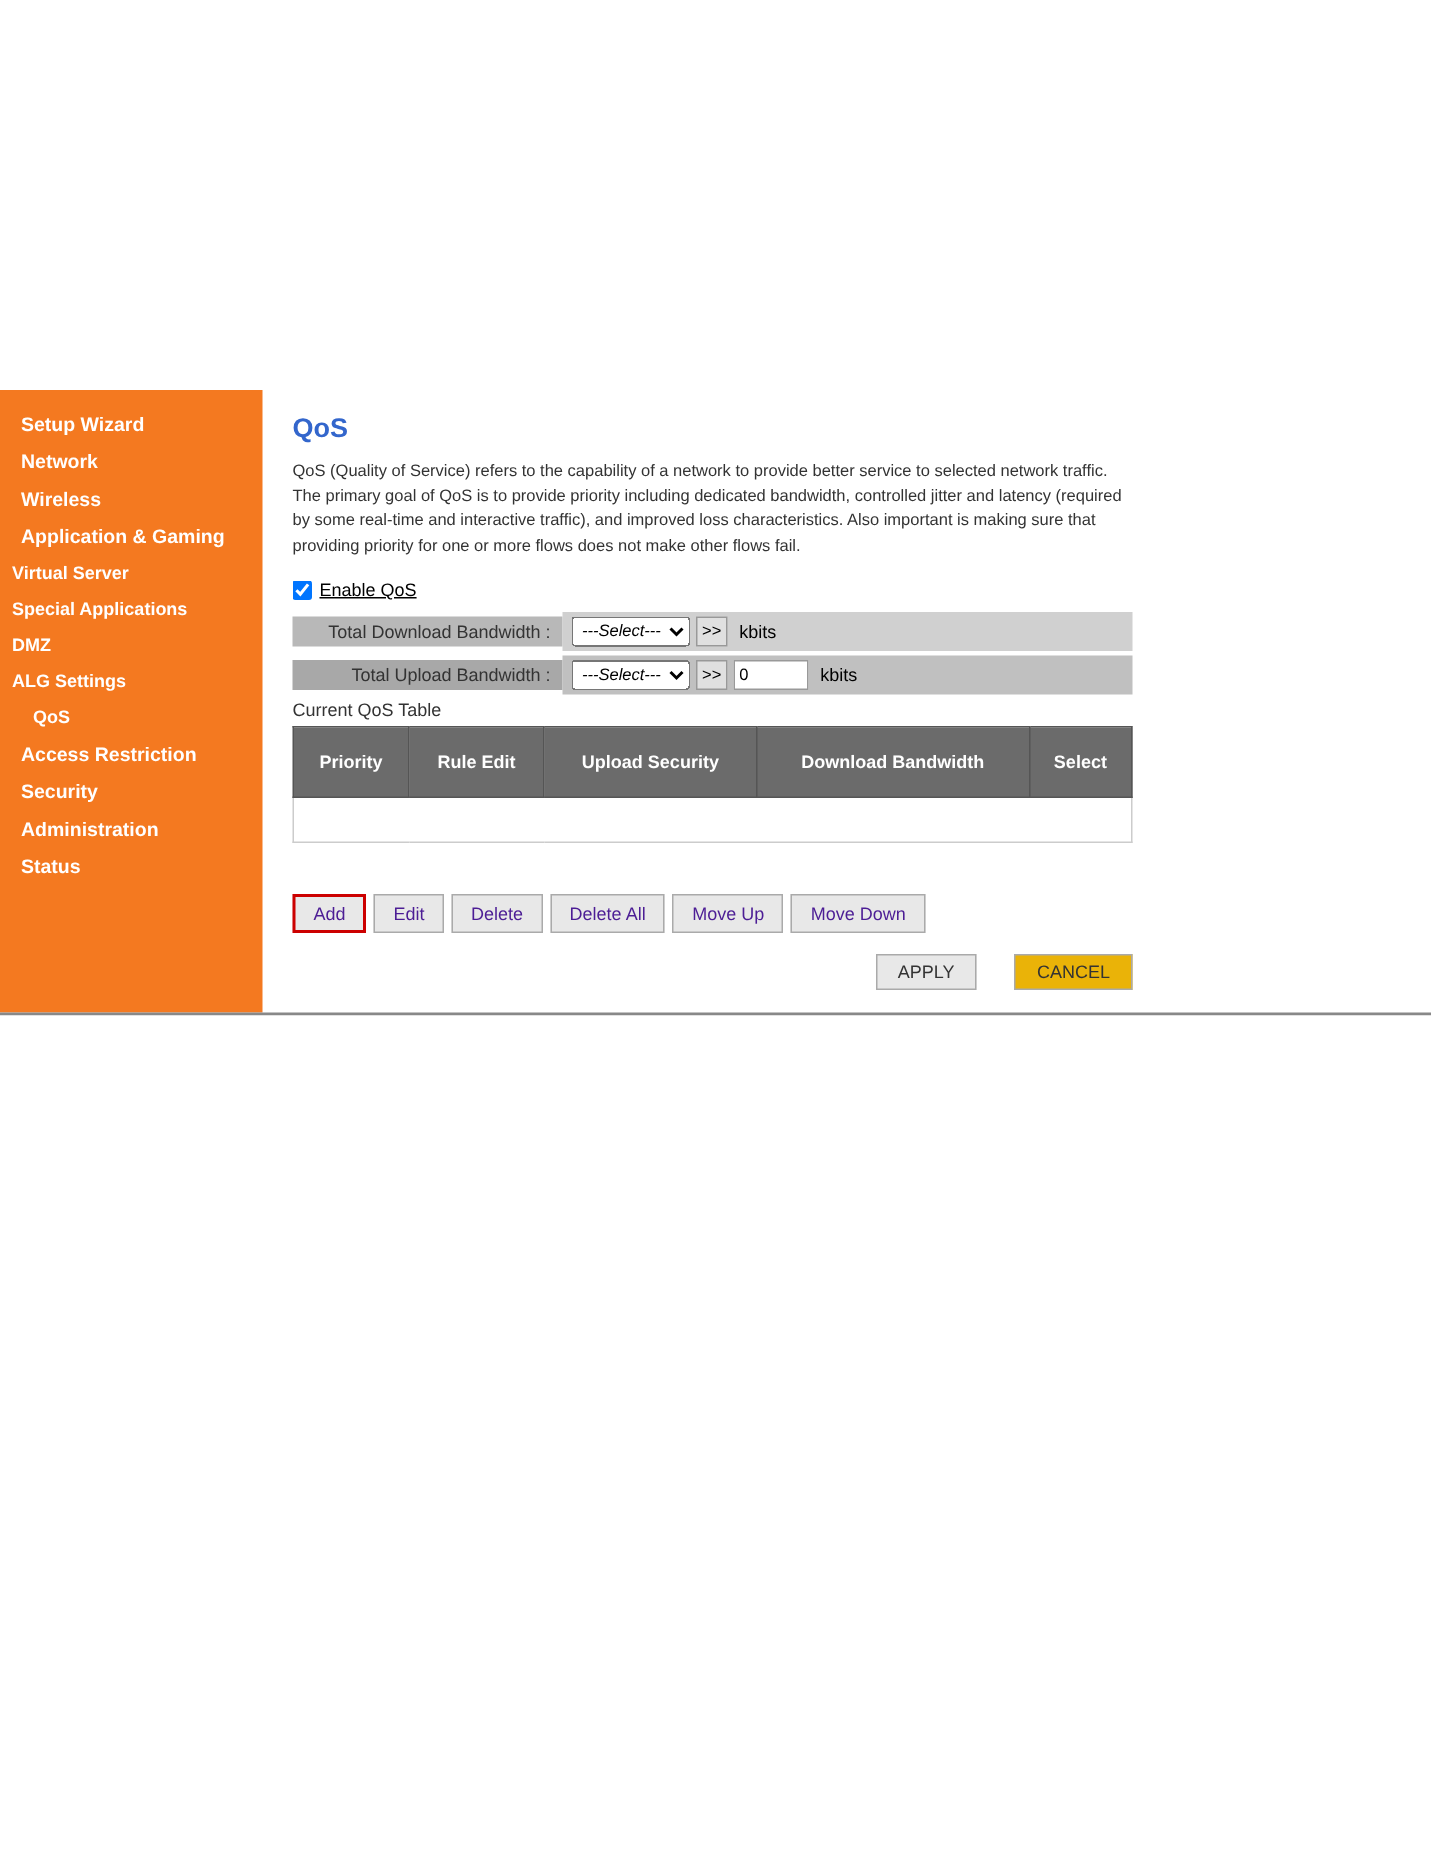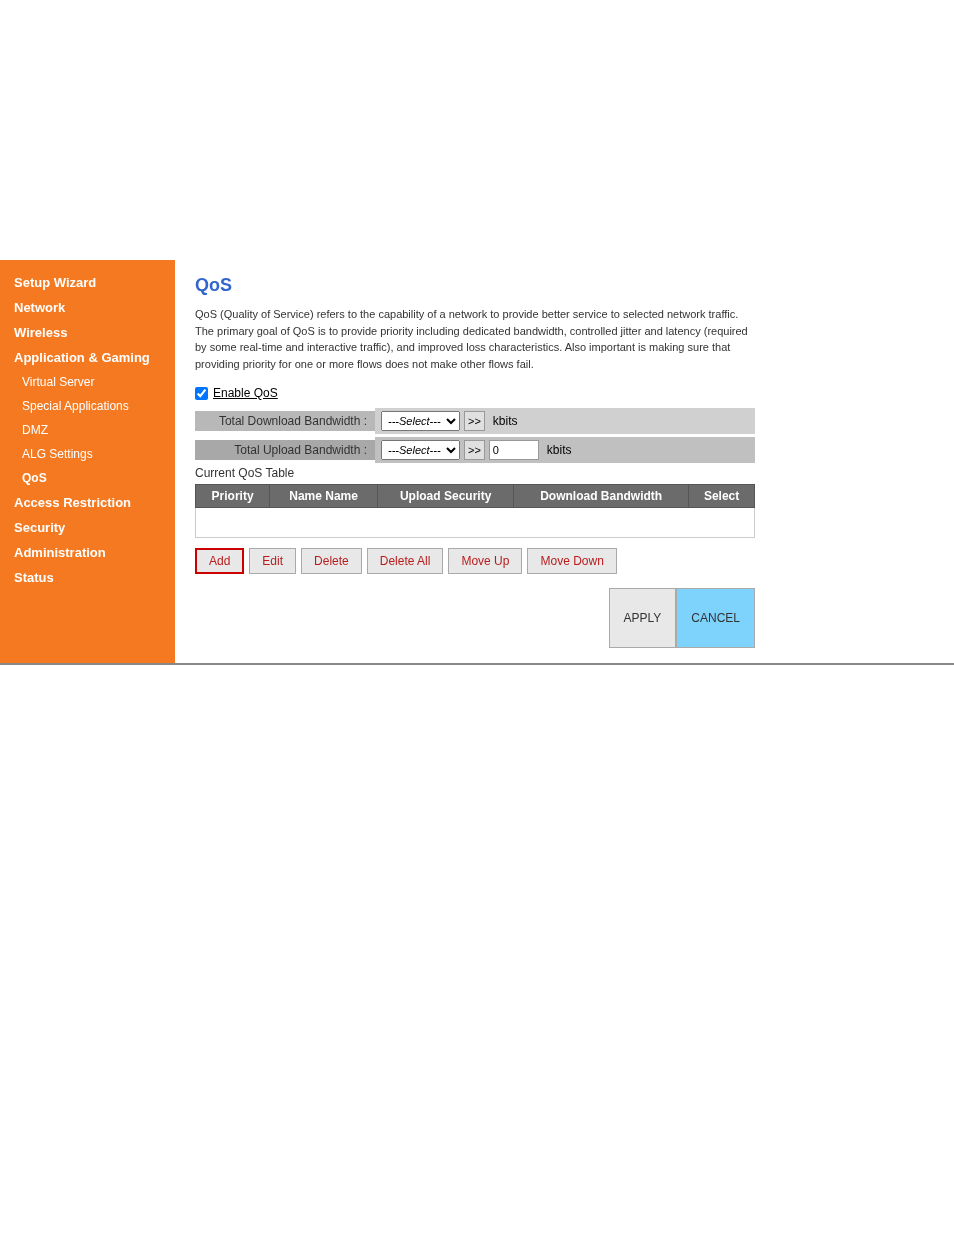--- a/index.html
+++ b/index.html
@@ -44,23 +44,23 @@
       font-size: 13px;
       cursor: pointer;
       text-decoration: none;
     }
 
     .sidebar-item.bold {
       font-weight: bold;
     }
 
     .sidebar-item.sub {
-      font-weight: normal;
-      font-size: 12px;
-      padding-left: 22px;
+      font-weight: bold;
+      font-size: 12px;
+      padding-left: 8px;
     }
 
     .sidebar-item.active-sub {
       font-weight: bold;
       font-size: 12px;
       padding-left: 22px;
     }
 
     
     .content {
@@ -136,21 +136,21 @@
       border-collapse: collapse;
       width: 100%;
       max-width: 560px;
       margin-bottom: 10px;
     }
 
     .qos-table th {
       background: #6b6b6b;
       color: #fff;
       font-size: 12px;
-      padding: 4px 8px;
+      padding: 16px 8px;
       font-weight: bold;
       text-align: center;
       border: 1px solid #555;
     }
 
     .qos-table td {
       background: #fff;
       padding: 4px 8px;
       border: 1px solid #ccc;
       font-size: 12px;
@@ -163,50 +163,51 @@
       margin-bottom: 14px;
       max-width: 560px;
     }
 
     .btn {
       font-size: 12px;
       padding: 4px 12px;
       border: 1px solid #aaa;
       background: #e8e8e8;
       cursor: pointer;
-      color: #b91c1c;
+      color: #4c1d95;
+      margin-top: 24px;
     }
 
     .btn.highlighted {
       border: 2px solid #cc0000;
       background: #e8e8e8;
     }
 
     .apply-cancel-row {
       display: flex;
-      gap: 0;
+      gap: 25px;
       justify-content: flex-end;
       max-width: 560px;
       margin-top: 5px;
     }
 
     .btn-apply {
       font-size: 12px;
       padding: 4px 14px;
       border: 1px solid #aaa;
       background: #e8e8e8;
       cursor: pointer;
       color: #333;
     }
 
     .btn-cancel {
       font-size: 12px;
-      padding: 22px 14px;
+      padding: 4px 14px;
       border: 1px solid #aaa;
-      background: #7dd3fc;
+      background: #eab308;
       cursor: pointer;
       color: #333;
     }
 
     .divider-line {
       border: none;
       border-top: 2px solid #888;
       margin: 0;
       width: 100%;
     }
@@ -310,21 +311,21 @@
           </div>
         </div>
       </div>
 
       <div class="section-label">Current QoS Table</div>
 
       <table class="qos-table">
         <thead>
           <tr>
             <th>Priority</th>
-            <th>Name Name</th>
+            <th>Rule Edit</th>
             <th>Upload Security</th>
             <th>Download Bandwidth</th>
             <th>Select</th>
           </tr>
         </thead>
         <tbody>
           <tr>
             <td colspan="5" style="height: 30px;"></td>
           </tr>
         </tbody>

